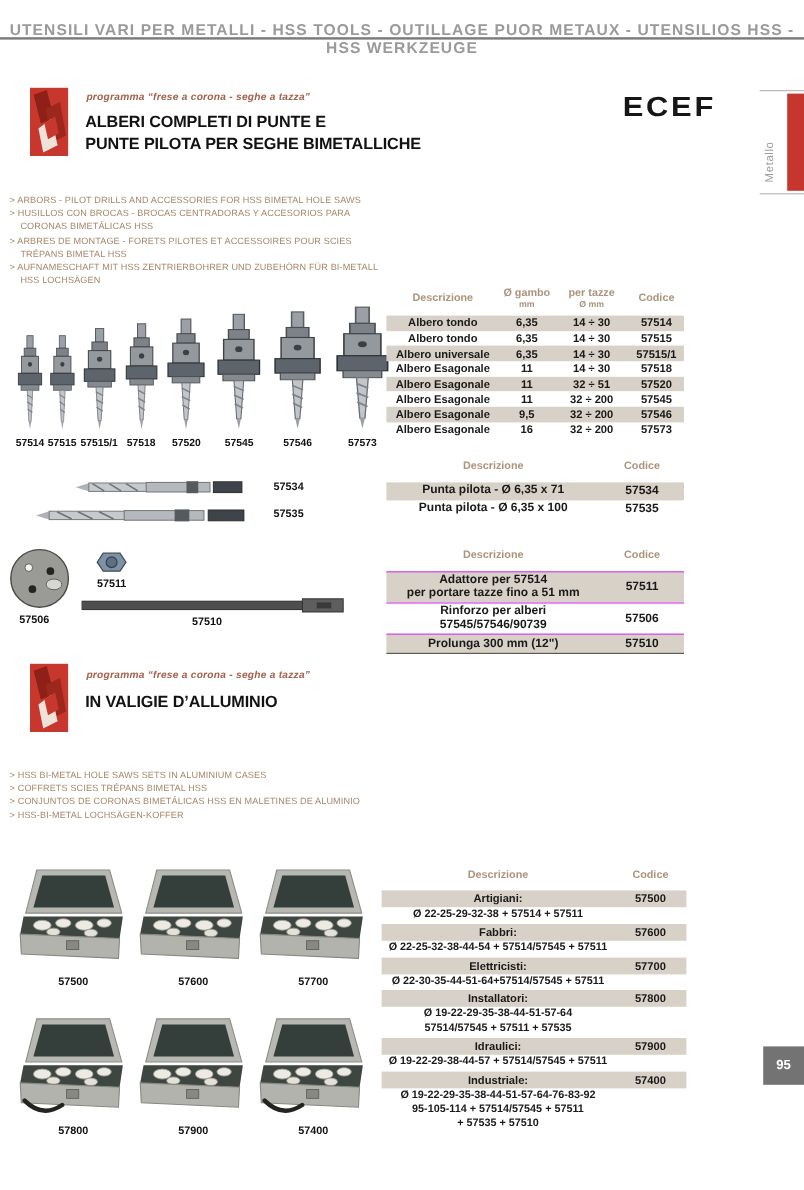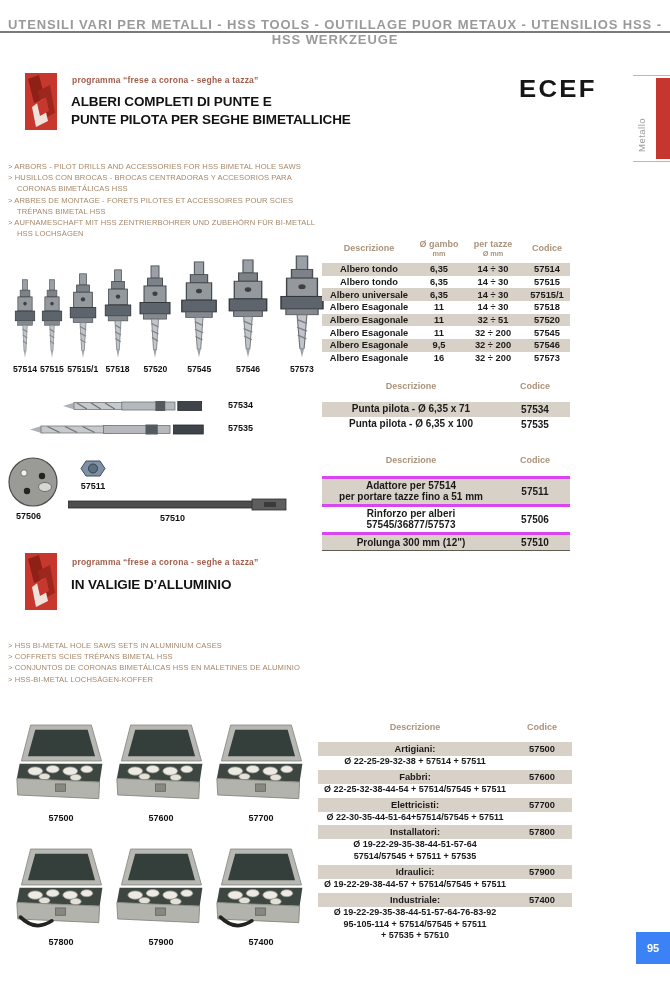--- a/index.html
+++ b/index.html
@@ -6,21 +6,21 @@
   #page{position:relative;width:670px;height:992px;background:#fff;overflow:hidden;
         font-family:"Liberation Sans",sans-serif;color:#1a1a1a;}
   .abs{position:absolute;}
 
   
   .top-banner{top:17px;left:0;width:670px;text-align:center;font-size:13px;font-weight:bold;
               letter-spacing:0.9px;color:#9a9a9a;}
   .top-rule{top:31px;left:0;width:670px;height:2px;background:#7a7a7a;}
 
   
-  .kicker{font-size:8.5px;font-weight:bold;color:#a3604c;letter-spacing:0.2px;}
+  .kicker{font-size:8.5px;font-weight:bold;color:#a3604c;letter-spacing:0.2px;font-style:italic;}
   .sec-title{font-size:13.5px;font-weight:bold;color:#121212;line-height:17.5px;letter-spacing:-0.1px;}
   .brand{left:519px;top:76px;font-size:23px;font-weight:900;color:#161616;letter-spacing:2px;
          transform:scaleX(1.12);transform-origin:left top;}
 
   
   .side-tab{left:633px;top:75px;width:37px;height:85px;border-top:1px solid #b9b9b9;border-bottom:1px solid #b9b9b9;}
   .side-tab-red{position:absolute;right:0;top:2px;width:14px;height:81px;background:#c4362e;}
   .side-tab-label{position:absolute;left:3px;top:10px;height:66px;writing-mode:vertical-rl;
                   transform:rotate(180deg);font-size:9.5px;color:#9a9a9a;letter-spacing:0.5px;}
 
@@ -29,50 +29,50 @@
   .bullet-line{padding-left:9px;text-indent:-9px;letter-spacing:0.1px;}
 
   
   .arbor-row{left:12px;top:252px;width:318px;height:122px;display:flex;justify-content:space-between;align-items:flex-end;}
   .product-col{display:flex;flex-direction:column;align-items:center;gap:3px;}
   .product-label{font-size:8.6px;font-weight:bold;color:#111;white-space:nowrap;}
   .mid-label{font-size:9px;font-weight:bold;color:#111;}
 
   
   .tbl{left:322px;width:248px;}
-  .tbl-head{display:flex;color:#ab937c;font-weight:bold;font-size:9px;text-align:center;}
+  .tbl-head{display:flex;align-items:center;color:#ab937c;font-weight:bold;font-size:9px;text-align:center;}
   .tbl-head .cell{display:flex;flex-direction:column;justify-content:center;}
   .th-sub{font-size:7.3px;font-weight:bold;}
   .c0{width:94px;} .c1{width:46px;} .c2{width:62px;} .c3{width:46px;}
   .t1-row{display:flex;align-items:center;height:12.7px;font-size:9.3px;font-weight:600;text-align:center;}
   .t1-row .c3{font-weight:bold;}
   .shade{background:#d8d1c7;}
 
   .d-col{width:178px;text-align:center;}
   .cd-col{width:70px;text-align:center;}
   .dc-row{display:flex;align-items:center;font-size:10px;font-weight:600;padding:2px 0;}
   .dc-row .code{font-weight:bold;}
   .desc-line{line-height:10.6px;}
-  .t3 .dc-row{border-top:3px solid #d946ef;}
+  .t3 .dc-row{border-top:1px solid #d946ef;}
   .t3-bottom{border-bottom:1px solid #5f5a52;}
 
   
   .s-col{width:194px;text-align:center;}
   .sc-col{width:60px;text-align:center;}
   .set-entry{margin-bottom:2px;}
   .set-band{display:flex;align-items:center;height:14px;background:#d8d1c7;font-size:9.3px;font-weight:bold;}
   .set-detail{width:194px;text-align:center;font-size:9px;font-weight:600;line-height:11.8px;}
 
   
   .cases-row{left:15px;width:292px;display:flex;justify-content:space-between;}
   .case-col{display:flex;flex-direction:column;align-items:center;gap:3px;}
   .case-label{font-size:9px;font-weight:bold;color:#111;}
 
   
-  .page-box{left:636px;top:932px;width:34px;height:32px;background:#3b82f6;color:#fff;
+  .page-box{left:636px;top:872px;width:34px;height:32px;background:#737373;color:#fff;
             font-size:11px;font-weight:bold;display:flex;align-items:center;justify-content:center;}
 </style>
 </head>
 <body>
 
 <div id="page">
 
   <div class="abs top-banner">UTENSILI VARI PER METALLI - HSS TOOLS - OUTILLAGE PUOR METAUX - UTENSILIOS HSS - HSS WERKZEUGE</div>
   <div class="abs top-rule"></div>
 
@@ -308,21 +308,21 @@
       <div class="dc-row shade">
         <div class="d-col">
           <div class="desc-line">Adattore per 57514</div>
           <div class="desc-line">per portare tazze fino a 51 mm</div>
         </div>
         <div class="cd-col code">57511</div>
       </div>
       <div class="dc-row">
         <div class="d-col">
           <div class="desc-line">Rinforzo per alberi</div>
-          <div class="desc-line">57545/36877/57573</div>
+          <div class="desc-line">57545/57546/90739</div>
         </div>
         <div class="cd-col code">57506</div>
       </div>
       <div class="dc-row shade t3-bottom">
         <div class="d-col">
           <div class="desc-line">Prolunga 300 mm (12")</div>
         </div>
         <div class="cd-col code">57510</div>
       </div>
     </div>

